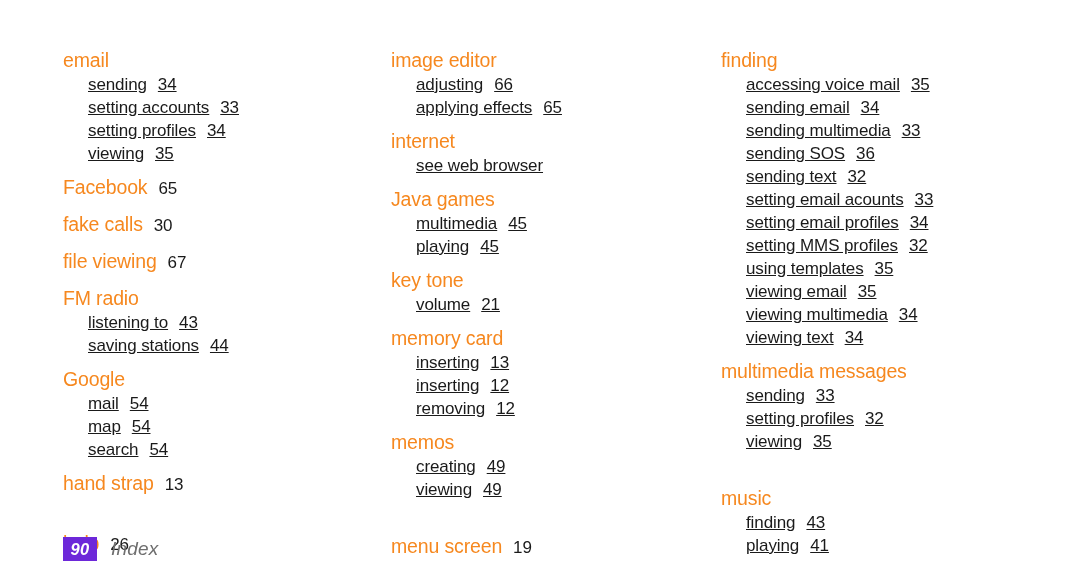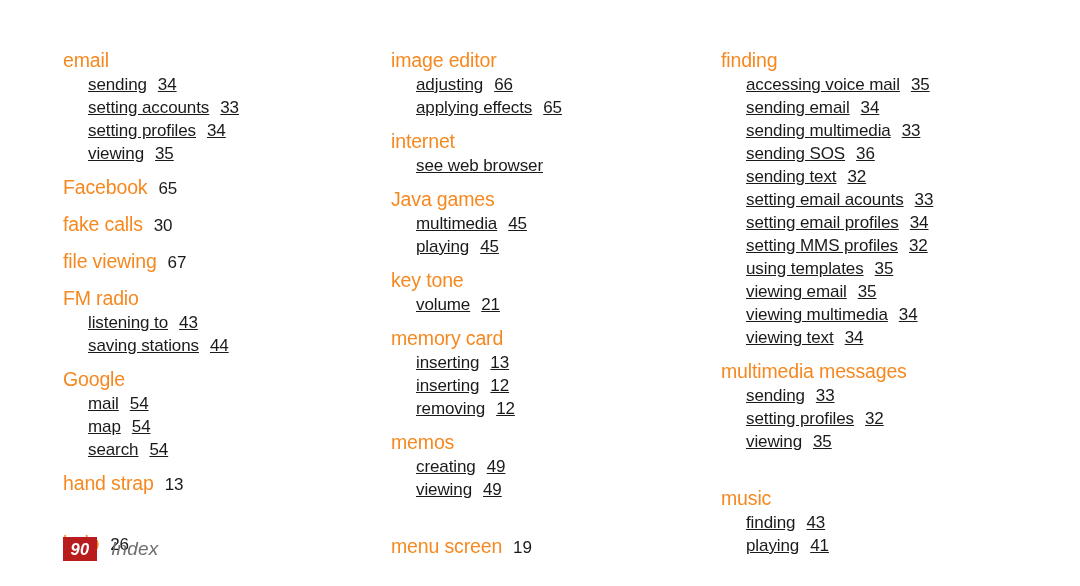--- a/index.html
+++ b/index.html
@@ -72,21 +72,21 @@
 
   
   .footer {
     position: absolute;
     left: 63px;
     top: 537px;
     display: flex;
     align-items: center;
   }
   .page-box {
-    background: #b91c1c;
+    background: #6d28d9;
     color: #ffffff;
     font-size: 16.5px;
     font-style: italic;
     font-weight: 700;
     line-height: 24px;
     width: 34px;
     text-align: center;
     letter-spacing: 0.3px;
   }
   .footer-label {

